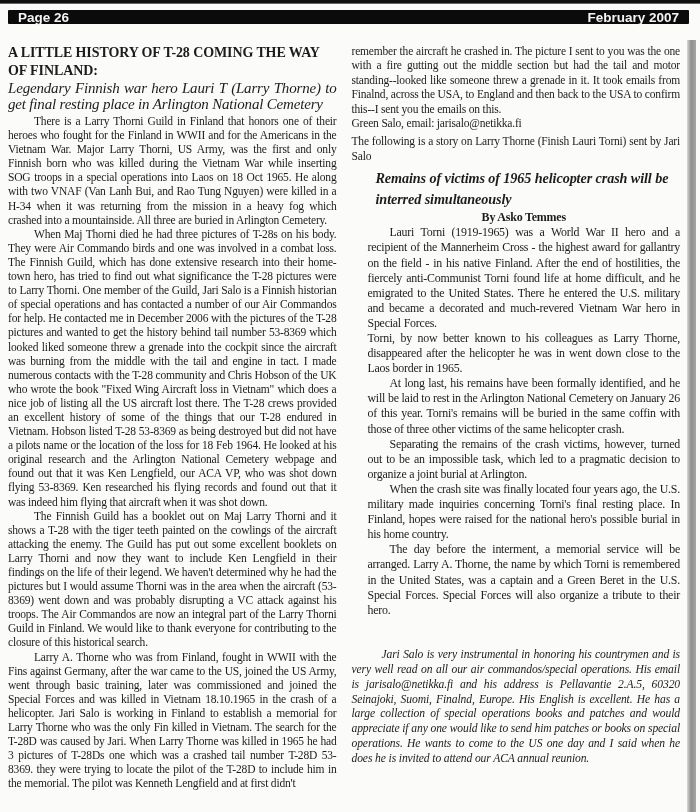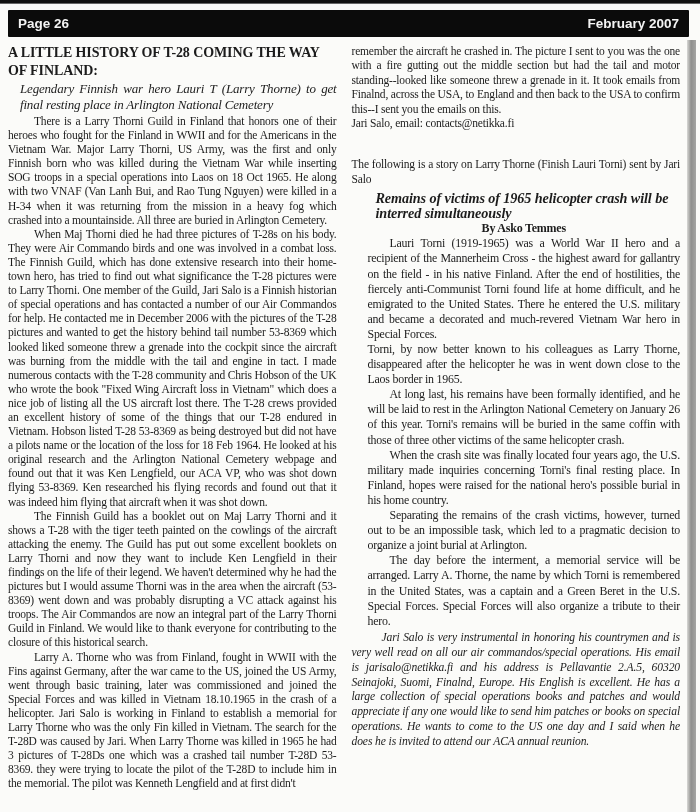--- a/index.html
+++ b/index.html
@@ -9,59 +9,58 @@
     background:#fbfbf9;
     color:#1c1c1c;
     font-family:"Liberation Serif", serif;
     overflow:hidden;
   }
   .top-rule {
     position:absolute; top:0; left:0; width:100%; height:4px;
     background:linear-gradient(to bottom,#111 0,#111 3px,#bbb 4px);
   }
   .header-bar {
-    position:absolute; top:10px; left:8px; right:11px; height:27px;
+    position:absolute; top:10px; left:8px; right:11px; height:14px;
     background:#0b0b0b; color:#f4f4f4;
     display:flex; align-items:center; justify-content:space-between;
     padding:0 10px;
     font-family:"Liberation Sans", sans-serif;
     font-weight:bold; font-size:13.5px;
     border-radius:1px;
   }
   .columns {
     position:absolute; top:44px; left:8px; right:20px; bottom:0;
     display:flex; gap:15px;
   }
   .col { flex:1; min-width:0; text-align:justify; }
 
   
   .col-left { font-size:11.5px; line-height:14.1px; letter-spacing:-0.18px; }
   .headline {
     font-size:14px; line-height:18px; font-weight:bold;
     text-align:left; letter-spacing:-0.1px; margin-bottom:1px;
   }
   .subhead {
-    font-style:italic; font-size:13px; line-height:15.5px;
+    font-style:italic; font-size:15px; line-height:15.5px;
     margin-bottom:2px;
-    margin-left:12px;
   }
   .col-left p.body { text-indent:26px; }
 
   
   .col-right { font-size:11.5px; line-height:14.4px; letter-spacing:-0.18px; }
-  .intro { margin-top:27px; }
+  .intro { margin-top:4px; }
   .story { margin-left:16px; margin-top:5px; font-size:11.9px; line-height:15.1px; letter-spacing:-0.22px; }
   .story-title {
-    font-style:italic; font-weight:bold; font-size:14.2px; line-height:15px;
+    font-style:italic; font-weight:bold; font-size:14.2px; line-height:21px;
     margin-left:8px; text-align:left; letter-spacing:-0.1px;
   }
   .byline { font-weight:bold; font-size:12px; text-align:center; }
   .story p.ind { text-indent:22px; }
   .closing {
-    margin-top:2px; font-style:italic;
+    margin-top:30px; font-style:italic;
     font-size:11.6px; line-height:14.9px; letter-spacing:-0.12px;
     text-indent:30px;
   }
   .scan-edge {
     position:absolute; top:40px; right:4px; bottom:0; width:9px;
     background:linear-gradient(to right,#d8d8d6,#8f8f8d 45%,#a5a5a3);
   }
 </style>
 </head>
 <body>
@@ -79,31 +78,31 @@
     <h2 class="headline">A LITTLE HISTORY OF T-28 COMING THE WAY OF FINLAND:</h2>
     <p class="subhead">Legendary Finnish war hero Lauri T (Larry Thorne) to get final resting place in Arlington National Cemetery</p>
     <p class="body">There is a Larry Thorni Guild in Finland that honors one of their heroes who fought for the Finland in WWII and for the Americans in the Vietnam War.  Major Larry Thorni, US Army, was the first and only Finnish born who was killed during the Vietnam War while inserting SOG troops in a special operations into Laos on 18 Oct 1965.  He along with two VNAF (Van Lanh Bui, and Rao Tung Nguyen) were killed in a H-34 when it was returning from the mission in a heavy fog which crashed into a mountainside.  All three are buried in Arlington Cemetery.</p>
     <p class="body">When Maj Thorni died he had three pictures of T-28s on his body. They were Air Commando birds and one was involved in a combat loss. The Finnish Guild, which has done extensive research into their home-town hero, has tried to find out what significance the T-28 pictures were to Larry Thorni. One member of the Guild, Jari Salo is a Finnish historian of special operations and has contacted a number of our Air Commandos for help.  He contacted me in December 2006 with the pictures of the T-28 pictures and wanted to get the history behind tail number 53-8369 which looked liked someone threw a grenade into the cockpit since the aircraft was burning from the middle with the tail and engine in tact.  I made numerous contacts with the T-28 community and Chris Hobson of the UK who wrote the book "Fixed Wing Aircraft loss in Vietnam" which does a nice job of listing all the US aircraft lost there. The T-28 crews provided an excellent history of some of the things that our T-28 endured in Vietnam. Hobson listed  T-28 53-8369 as being destroyed but did not have a pilots name or the location of the loss for 18 Feb 1964.  He looked at his original research and the Arlington National Cemetery webpage and found out that it was Ken Lengfield, our ACA VP, who was shot down flying 53-8369.  Ken researched his flying records and found out that it was indeed him flying that aircraft when it was shot down.</p>
     <p class="body">The Finnish Guild has a booklet out on Maj Larry Thorni and it shows a T-28 with the tiger teeth painted on the cowlings of the aircraft attacking the enemy.  The Guild has put out some excellent booklets on Larry Thorni and now they want to include Ken Lengfield in their findings on the life of their legend.  We haven't determined why he had the pictures but I would assume Thorni was in the area when the aircraft (53-8369) went down and was probably disrupting a VC attack against his troops.  The Air Commandos are now an integral part of the Larry Thorni Guild in Finland.  We would like to thank everyone for contributing to the closure of  this historical search.</p>
     <p class="body">Larry A. Thorne who was  from Finland,  fought in WWII with the Fins against Germany, after the war came to the US, joined the US Army, went through basic training, later was commissioned and joined the Special Forces and was killed in Vietnam 18.10.1965 in the crash of a helicopter.  Jari Salo is working in Finland to establish a memorial for Larry Thorne who was the only Fin killed in Vietnam.  The search for the T-28D was caused by Jari.  When Larry Thorne was killed in 1965 he had 3 pictures of T-28Ds one which was a crashed tail number T-28D 53-8369.  they were trying to locate the pilot of the T-28D to include him in the memorial.  The pilot was Kenneth Lengfield and at first didn't</p>
   </div>
 
   <div class="col col-right">
     <p>remember the aircraft he crashed in.  The picture I sent to you was the one with a fire gutting out the middle section but had the tail and motor standing--looked like someone threw a grenade in it.  It took emails from Finalnd, across the USA, to England and then back to the USA to confirm this--I sent you the emails on this.</p>
-    <p>Jari Salo, email: contacts@netikka.fi</p>
+    <p>Green Salo, email: jarisalo@netikka.fi</p>
     <p class="intro">The following is a story on Larry Thorne (Finish Lauri Torni) sent by Jari Salo</p>
 
     <div class="story">
       <h3 class="story-title">Remains of victims of 1965 helicopter crash will be interred simultaneously</h3>
       <p class="byline">By Asko Temmes</p>
       <p class="ind">Lauri Torni (1919-1965) was a World War II hero and a recipient of the Mannerheim Cross - the highest award for gallantry on the field - in his native Finland. After the end of hostilities, the fiercely anti-Communist Torni found life at home difficult, and he emigrated to the United States. There he entered the U.S. military and became a decorated and much-revered Vietnam War hero in Special Forces.</p>
       <p>Torni, by now better known to his colleagues as Larry Thorne, disappeared after the helicopter he was in went down close to the Laos border in 1965.</p>
       <p class="ind">At long last, his remains have been formally identified, and he will be laid to rest in the Arlington National Cemetery on January 26 of this year. Torni's remains will be buried in the same coffin with those of three other victims of the same helicopter crash.</p>
+      <p class="ind">Separating the remains of the crash victims, however, turned out to be an impossible task, which led to a pragmatic decision to organize a joint burial at Arlington.</p>
       <p class="ind">When the crash site was finally located four years ago, the U.S. military made inquiries concerning Torni's final resting place. In Finland, hopes were raised for the national hero's possible burial in his home country.</p>
-      <p class="ind">Separating the remains of the crash victims, however, turned out to be an impossible task, which led to a pragmatic decision to organize a joint burial at Arlington.</p>
       <p class="ind">The day before the interment, a memorial service will be arranged. Larry A. Thorne, the name by which Torni is remembered in the United States, was a captain and a Green Beret in the U.S. Special Forces. Special Forces will also organize a tribute to their hero.</p>
     </div>
 
     <p class="closing">Jari Salo is very instrumental in honoring his countrymen and is very well read on all our air commandos/special operations.  His email is jarisalo@netikka.fi and his address is Pellavantie 2.A.5, 60320 Seinajoki, Suomi, Finalnd, Europe.  His English is excellent.  He has a large collection of special operations books and patches and would appreciate if any one would like to send him patches or books on special operations.  He wants to come to the US one day and I said when he does he is invited to attend our ACA annual reunion.</p>
   </div>
 
 </div>
 
 <div class="scan-edge"></div>
 

